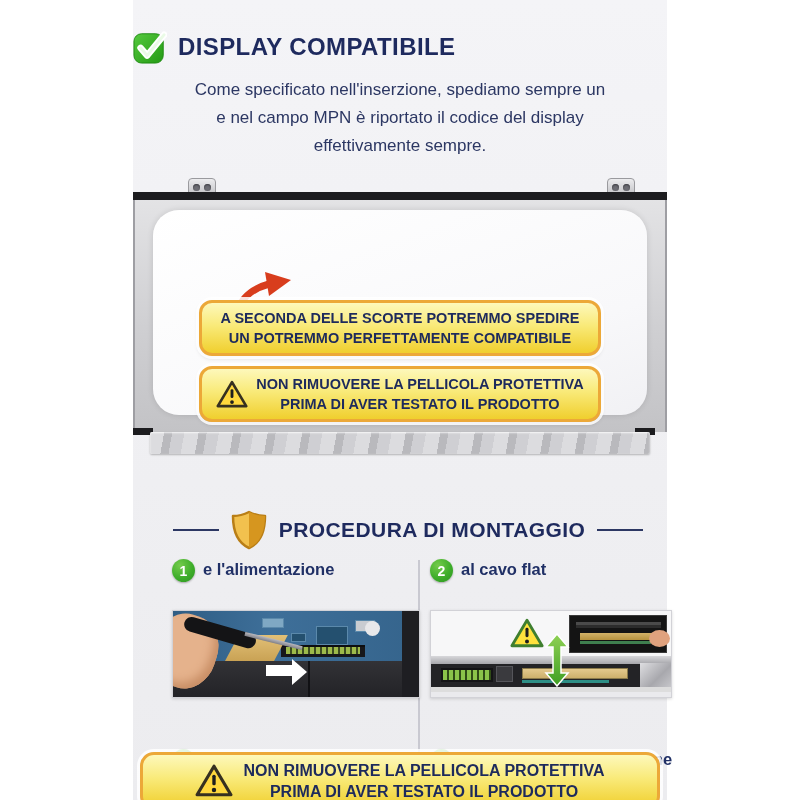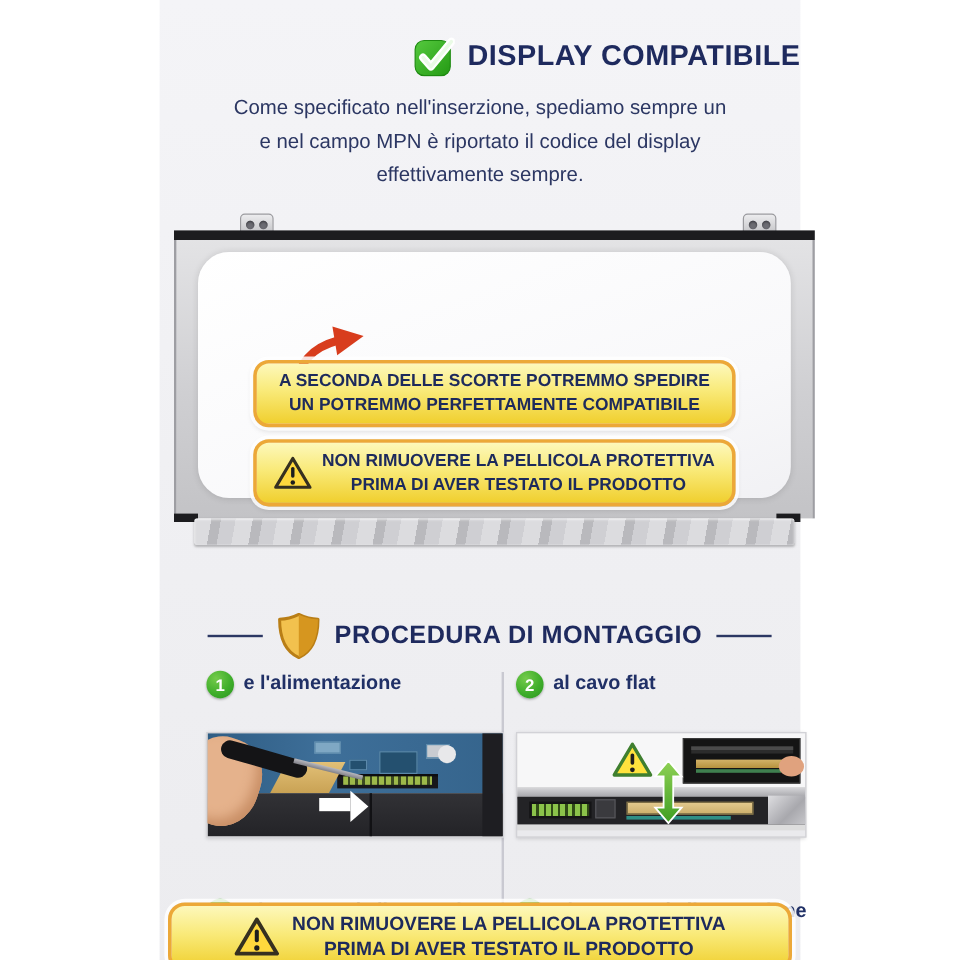--- a/index.html
+++ b/index.html
@@ -3,29 +3,29 @@
 <meta charset="utf-8">
 <style>
   * { margin:0; padding:0; box-sizing:border-box; }
   body { font-family:"Liberation Sans", sans-serif; background:#fff; }
   .canvas { position:relative; width:800px; height:800px; background:#ffffff; overflow:hidden; }
   .content-col { position:absolute; left:133px; top:0; width:534px; height:800px;
     background:linear-gradient(180deg,#f4f4f7 0%,#efeff2 60%,#ececef 100%); }
 
   
   .title-row { position:absolute; top:30px; left:0; width:100%; display:flex;
-    justify-content:flex-end; align-items:center; gap:11px; }
+    justify-content:flex-start; align-items:center; gap:11px; }
   .check-icon { width:34px; height:34px; flex:0 0 auto; }
   .page-title { font-size:24px; font-weight:bold; color:#1e2a5e; letter-spacing:0.4px; }
   .intro { position:absolute; top:76px; left:27px; width:480px; text-align:center;
     color:#2c3763; font-size:17px; line-height:28px; }
   .intro span { display:block; }
 
   
-  .panel-wrap { position:absolute; top:178px; left:12px; width:522px; height:296px; }
+  .panel-wrap { position:absolute; top:178px; left:0; width:522px; height:296px; }
   .hinge { position:absolute; top:0; width:28px; height:22px; border-radius:4px 4px 0 0;
     background:linear-gradient(180deg,#ececee,#b8b8bc); border:1px solid #9a9a9e; }
   .hinge.left { left:55px; } .hinge.right { left:474px; }
   .hinge i { position:absolute; top:5px; width:7px; height:7px; border-radius:50%;
     background:#6d6d74; box-shadow:inset 0 1px 2px #3c3c42; }
   .hinge i:first-child { left:4px; } .hinge i:last-child { right:4px; }
   .panel-topbar { position:absolute; top:14px; left:0; width:534px; height:8px; background:#1c1c1f; }
   .panel-frame { position:absolute; top:22px; left:0; width:534px; height:232px;
     background:linear-gradient(180deg,#e3e3e5 0%,#cfcfd2 55%,#c3c3c6 100%);
     border-left:2px solid #9e9ea3; border-right:2px solid #9e9ea3; }

